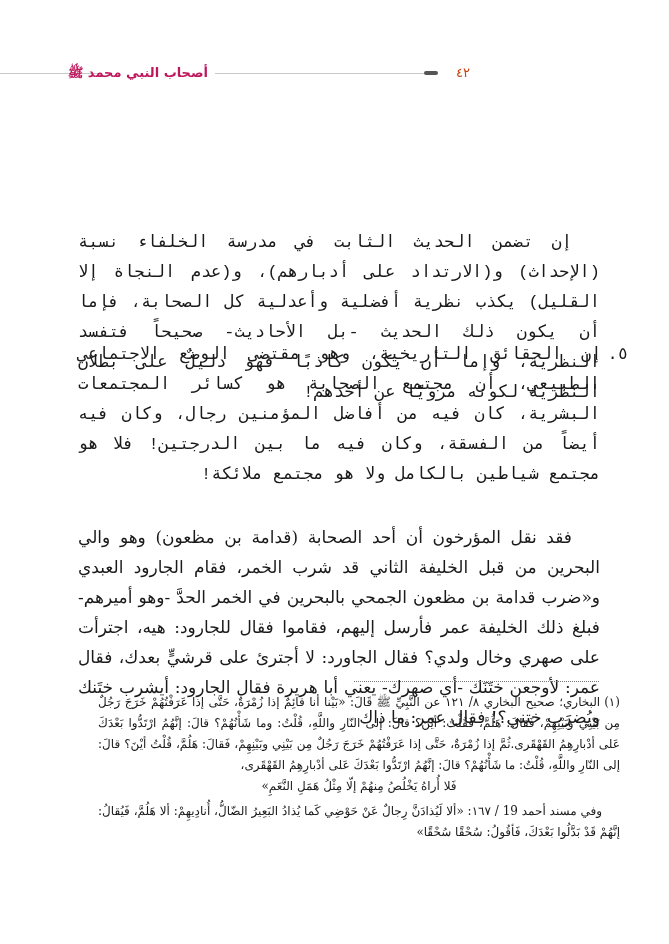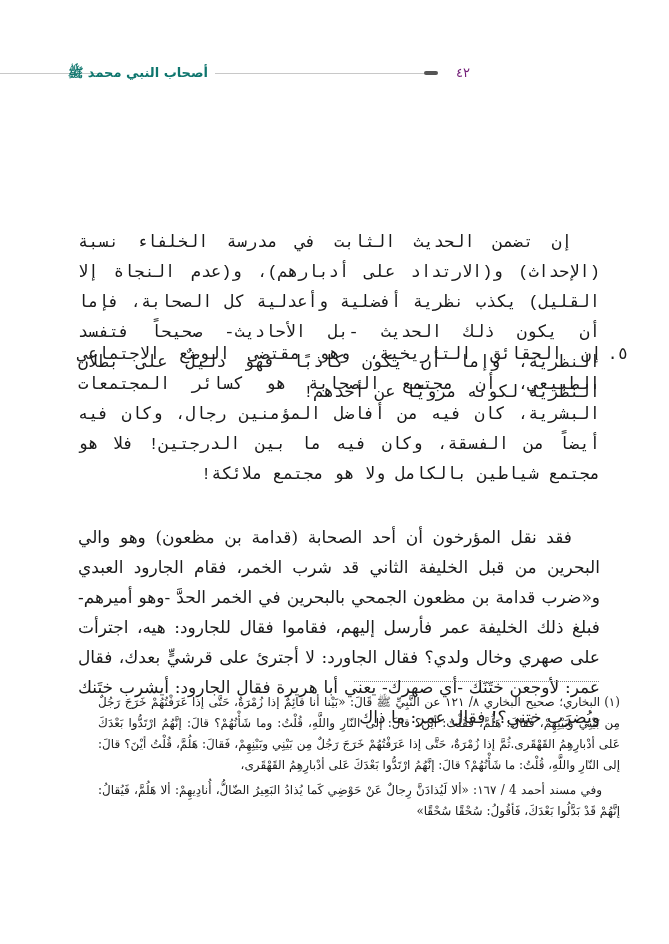--- a/index.html
+++ b/index.html
@@ -11,25 +11,25 @@
   .page { position: absolute; left: 0; top: 0; width: 669px; height: 944px; }
 
   
   .header { position: absolute; top: 62px; left: 0; width: 669px; height: 22px; }
   .hline { position: absolute; top: 11px; height: 1px; background: #c8c8c8; }
   .hline.left { left: 0; width: 100px; }
   .hline.mid { left: 215px; width: 215px; }
   .marker { position: absolute; top: 9px; left: 424px; width: 14px; height: 4px; background: #555; border-radius: 2px; }
   .page-num {
     position: absolute; top: 0; left: 448px; width: 30px; text-align: center;
-    font-family: "DejaVu Sans", sans-serif; font-size: 13px; color: #701a75; line-height: 22px;
+    font-family: "DejaVu Sans", sans-serif; font-size: 13px; color: #c2410c; line-height: 22px;
   }
   .running-title {
     position: absolute; top: 0; left: 108px; width: 100px; text-align: center;
-    font-family: "DejaVu Sans", sans-serif; font-size: 13px; font-weight: bold; color: #0f766e;
+    font-family: "DejaVu Sans", sans-serif; font-size: 13px; font-weight: bold; color: #be185d;
     line-height: 22px; direction: rtl; white-space: nowrap;
   }
 
   
   .body-text {
     position: absolute; left: 78px; width: 522px; direction: rtl; text-align: justify;
     font-size: 17px; line-height: 30px;
   }
   .p1 { top: 126px; }
   .p2 { top: 228px; font-family: Liberation Mono, monospace; }
@@ -76,17 +76,18 @@
     <span class="item-num">٥.</span><span>إن الحقائق التاريخية، وهو مقتضى الوضع الاجتماعي الطبيعي، أن مجتمع الصحابة هو كسائر المجتمعات البشرية، كان فيه من أفاضل المؤمنين رجال، وكان فيه أيضاً من الفسقة، وكان فيه ما بين الدرجتين! فلا هو مجتمع شياطين بالكامل ولا هو مجتمع ملائكة!</span>
   </div>
 
   <div class="body-text p4 indent">فقد نقل المؤرخون أن أحد الصحابة (قدامة بن مظعون) وهو والي البحرين من قبل الخليفة الثاني قد شرب الخمر، فقام الجارود العبدي و«ضرب قدامة بن مظعون الجمحي بالبحرين في الخمر الحدَّ -وهو أميرهم- فبلغ ذلك الخليفة عمر فأرسل إليهم، فقاموا فقال للجارود: هيه، اجترأت على صهري وخال ولدي؟ فقال الجاورد: لا أجترئ على قرشيٍّ بعدك، فقال عمر: لأوجعن ختَنَك -أي صهرك- يعني أبا هريرة فقال الجارود: أيشرب ختَنك ويُضرَب ختني؟! فقال عمر: ما ذاك</div>
 
   <div class="divider"></div>
 
   <div class="footnotes">
     <div>
       <span class="fn-label">(١)</span><span>البخاري؛ صحيح البخاري ٨/ ١٢١ عن النَّبِيِّ ﷺ قَالَ: «بَيْنا أنا قائِمٌ إذا زُمْرَةٌ، حَتَّى إذا عَرَفْتُهُمْ خَرَجَ رَجُلٌ مِن بَيْنِي وبَيْنِهِمْ، فَقالَ: هَلُمَّ، فَقُلْتُ: أيْنَ؟ قالَ: إلى النّارِ واللَّهِ، قُلْتُ: وما شَأْنُهُمْ؟ قالَ: إنَّهُمُ ارْتَدُّوا بَعْدَكَ عَلى أدْبارِهِمُ القَهْقَرى.ثُمَّ إذا زُمْرَةٌ، حَتَّى إذا عَرَفْتُهُمْ خَرَجَ رَجُلٌ مِن بَيْنِي وبَيْنِهِمْ، فَقالَ: هَلُمَّ، قُلْتُ أيْنَ؟ قالَ: إلى النّارِ واللَّهِ، قُلْتُ: ما شَأْنُهُمْ؟ قالَ: إنَّهُمُ ارْتَدُّوا بَعْدَكَ عَلى أدْبارِهِمُ القَهْقَرى،</span>
+      <span class="fn-line fn-center">فَلا أُراهُ يَخْلُصُ مِنهُمْ إلّا مِثْلُ هَمَلِ النَّعَمِ»</span>
     </div>
-    <div class="fn-sub">وفي مسند أحمد 4 / ١٦٧: «ألا لَيُذادَنَّ رِجالٌ عَنْ حَوْضِي كَما يُذادُ البَعِيرُ الضّالُّ، أُنادِيهِمْ: ألا هَلُمَّ، فَيُقالُ: إنَّهُمْ قَدْ بَدَّلُوا بَعْدَكَ، فَأقُولُ: سُحْقًا سُحْقًا»</div>
+    <div class="fn-sub">وفي مسند أحمد 19 / ١٦٧: «ألا لَيُذادَنَّ رِجالٌ عَنْ حَوْضِي كَما يُذادُ البَعِيرُ الضّالُّ، أُنادِيهِمْ: ألا هَلُمَّ، فَيُقالُ: إنَّهُمْ قَدْ بَدَّلُوا بَعْدَكَ، فَأقُولُ: سُحْقًا سُحْقًا»</div>
   </div>
 
 </div>
 
 </body></html>

